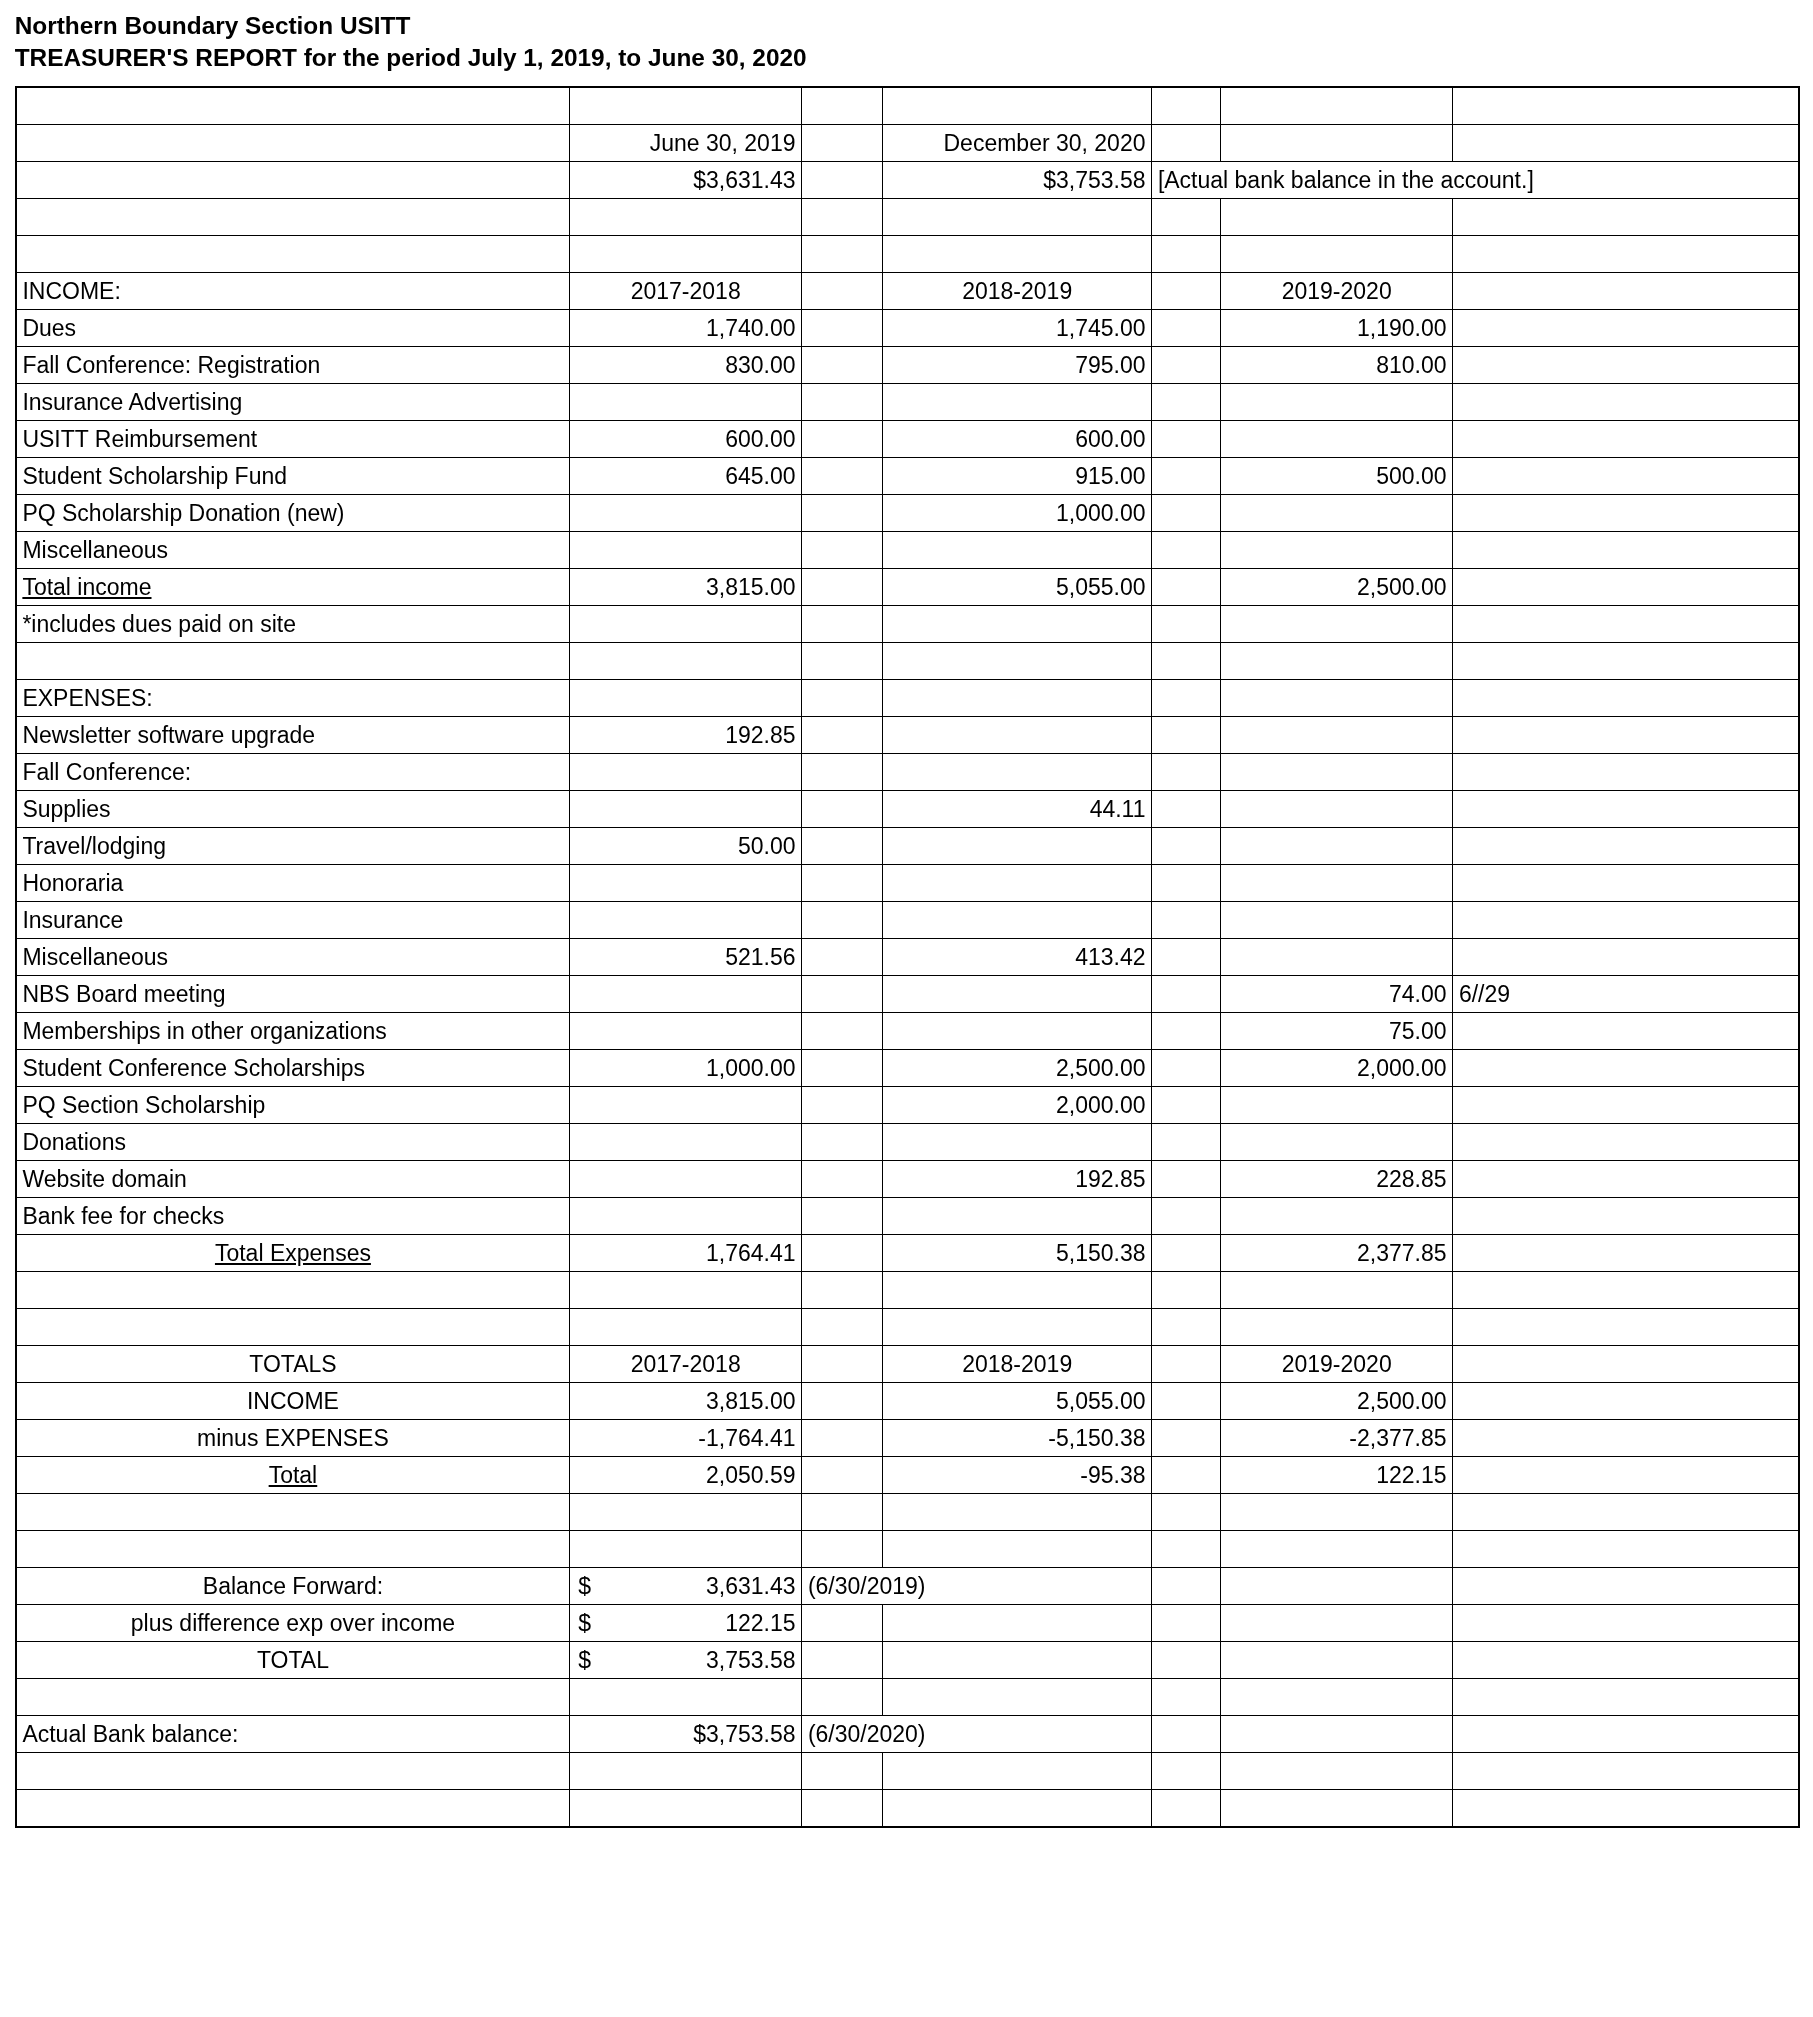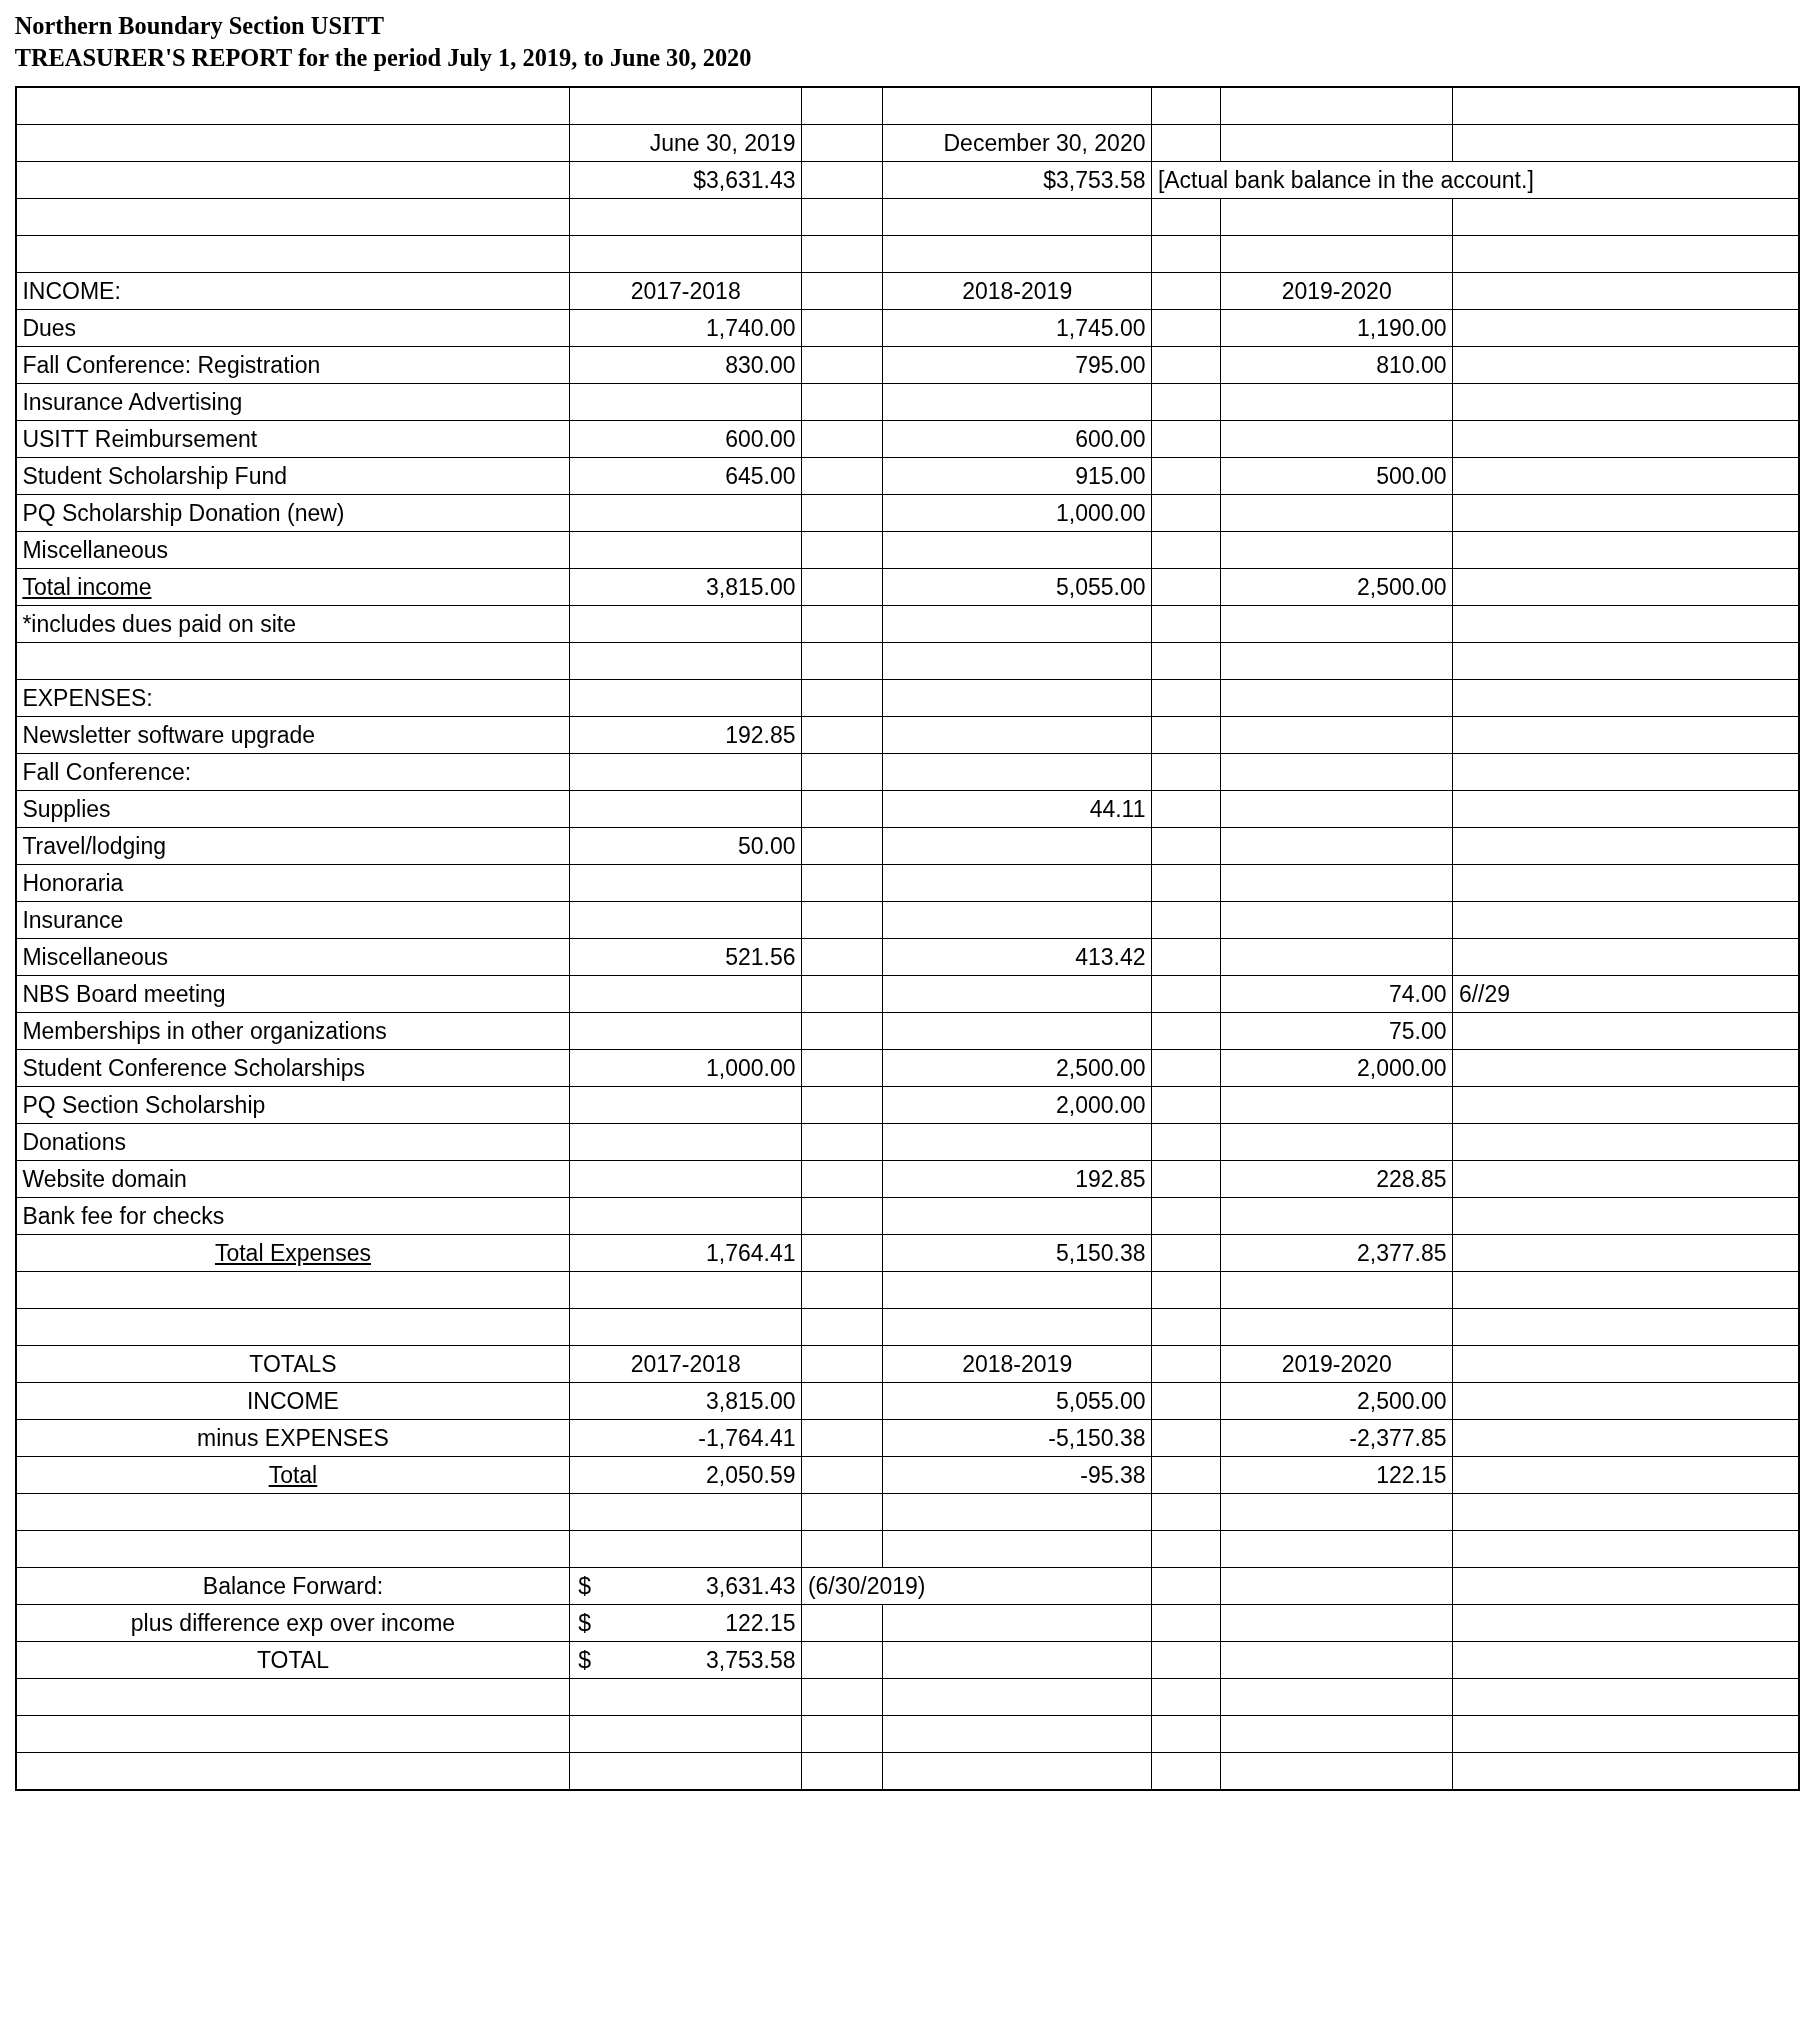--- a/index.html
+++ b/index.html
@@ -25,21 +25,20 @@
     font-size: 24.4px;
     font-weight: bold;
     line-height: 1.32;
     margin: 0;
     padding: 0;
     white-space: nowrap;
   }
   #title-block {
     padding-top: 9.8px;
     padding-bottom: 11.4px;
-    font-family: Liberation Serif, serif;
   }
   table.sheet {
     border-collapse: collapse;
     table-layout: fixed;
     width: 1784px;
     border: 2.4px solid #000;
   }
   table.sheet td {
     border: 1.6px solid #000;
     height: 36px;
@@ -503,20 +502,27 @@
       <tr>
         <td class="left"></td>
         <td class="num"></td>
         <td class="num"></td>
         <td class="num"></td>
         <td class="num"></td>
         <td class="num"></td>
         <td class="num"></td>
       </tr>
 
+      <tr>
+        <td class="left">Actual Bank balance:</td>
+        <td class="num">$3,753.58</td>
+        <td class="left overflow-ok" colspan="2">(6/30/2020)</td>
+        <td class="num"></td>
+        <td class="num"></td>
+      </tr>
 
       <tr>
         <td class="left"></td>
         <td class="num"></td>
         <td class="num"></td>
         <td class="num"></td>
         <td class="num"></td>
         <td class="num"></td>
         <td class="num"></td>
       </tr>

